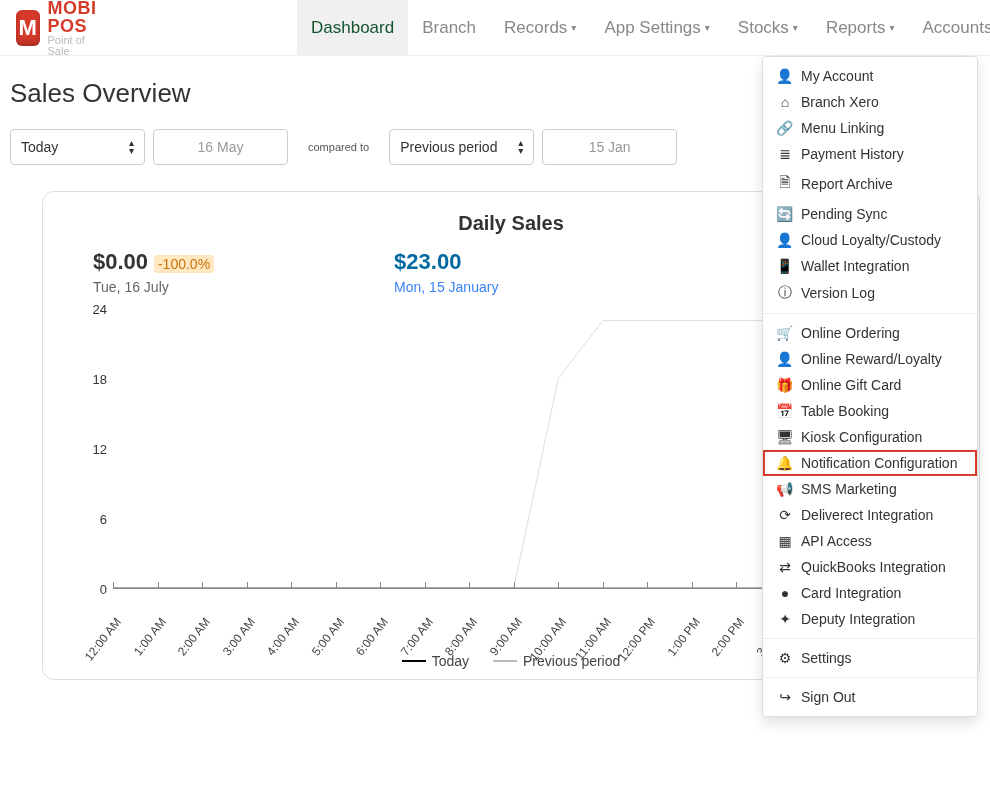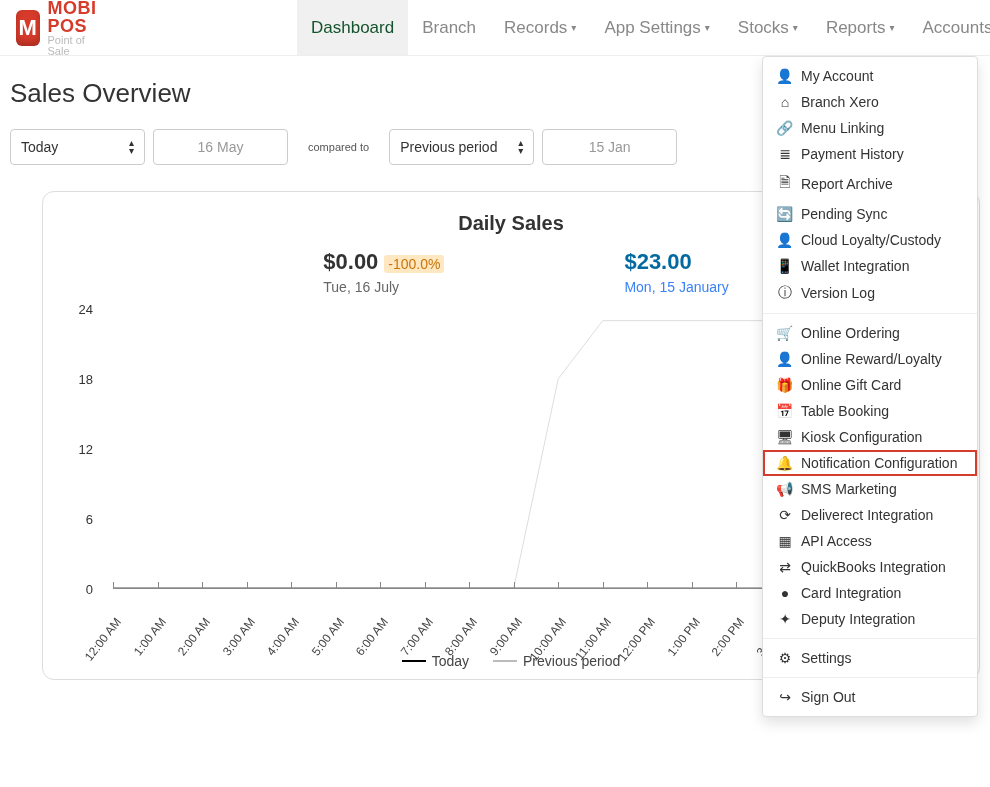--- a/index.html
+++ b/index.html
@@ -124,37 +124,37 @@
 
 .card {
   margin-top: 26px;
   border: 1px solid #ddd;
   border-radius: 12px;
   padding: 20px 20px 10px 20px;
   position: relative;
   margin-left: 32px;
 }
 .chart-title { text-align: center; font-size: 20px; font-weight: 600; margin-bottom: 14px; }
-.summary-row { display: flex; gap: 180px; padding-left: 30px; margin-bottom: 14px; justify-content: center; }
+.summary-row { display: flex; gap: 180px; padding-left: 30px; margin-bottom: 14px; }
 .summary-block .amount { font-size: 22px; font-weight: 600; }
 .summary-block .date   { font-size: 14px; color: #666; margin-top: 4px; }
 .summary-block.faded .amount { color: #0369a1; }
 .summary-block.faded .date   { color: #3b82f6; }
 .pct-badge {
   background: #ffe7c2;
   color: #c77607;
   font-size: 14px;
   padding: 1px 4px;
   border-radius: 3px;
   margin-left: 2px;
 }
 
 .chart-area { position: relative; height: 310px; margin-left: 10px; margin-right: 0; }
 .y-axis { position: absolute; left: 0; top: 0; bottom: 30px; width: 36px; }
-.y-tick { position: absolute; right: 16px; font-size: 13px; color: #333; transform: translateY(-50%); }
+.y-tick { position: absolute; right: 2px; font-size: 13px; color: #333; transform: translateY(-50%); }
 .plot {
   position: absolute;
   left: 40px; right: 0; top: 0; bottom: 30px;
   border-bottom: 1px solid #888;
 }
 .x-labels { position: absolute; left: 40px; right: 0; bottom: -20px; top: auto; height: 42px; }
 .x-tick {
   position: absolute; bottom: 10px;
   font-size: 12px; color: #444;
   transform: rotate(-52deg) translateX(-100%);

